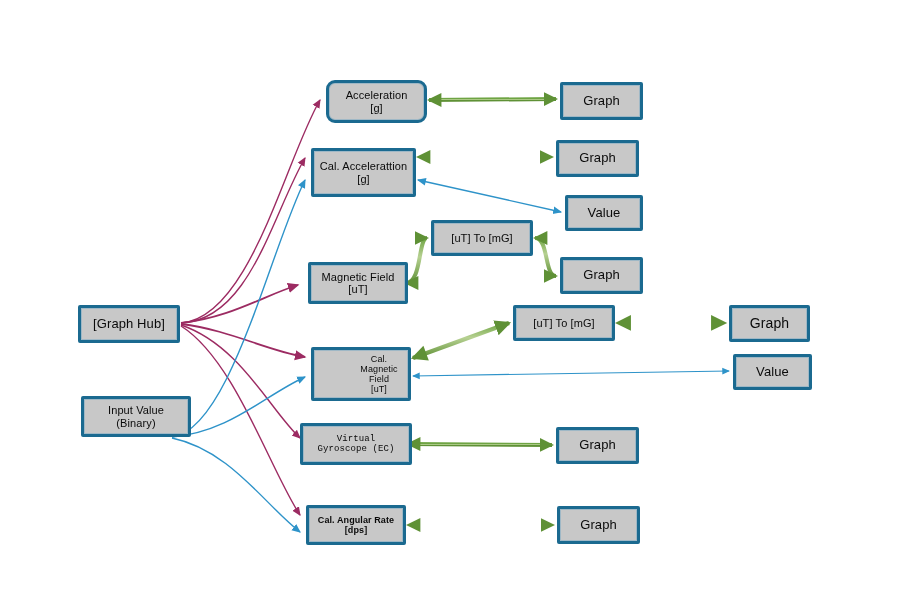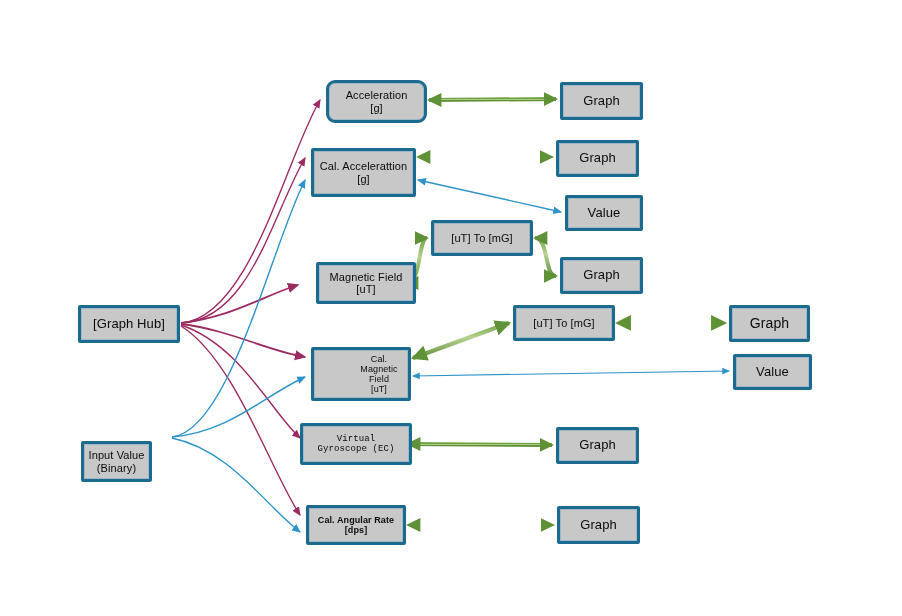--- a/index.html
+++ b/index.html
@@ -102,30 +102,30 @@
         <path d="M617,323 L725,323" fill="none" stroke="url(#grad-green)" stroke-width="4.5" stroke-linecap="butt" marker-start="url(#ah-green-start)" marker-end="url(#ah-green-end)"></path>
         <path d="M413,376 L729,371" fill="none" stroke="#2e93c9" stroke-width="1.2" stroke-linecap="butt" marker-start="url(#ah-blue-start)" marker-end="url(#ah-blue-end)"></path>
         <path d="M408,444 L552,445" fill="none" stroke="url(#grad-green)" stroke-width="4" stroke-linecap="butt" marker-start="url(#ah-green-start)" marker-end="url(#ah-green-end)"></path>
         <path d="M408,525 L553,525" fill="none" stroke="url(#grad-green)" stroke-width="4" stroke-linecap="butt" marker-start="url(#ah-green-start)" marker-end="url(#ah-green-end)"></path>
       </g>
   </svg>
   <div id="node-layer">
       <div class="node fs-lg" style="left: 78px; top: 305px; width: 102px; height: 38px;">
         <span class="lbl">[Graph Hub]</span>
       </div>
-      <div class="node fs-md" style="left: 81px; top: 441px; width: 71px; height: 41px;">
+      <div class="node fs-md" style="left: 81px; top: 396px; width: 110px; height: 41px;">
         <span class="lbl">Input Value<br>(Binary)</span>
       </div>
       <div class="node fs-md" style="left: 326px; top: 80px; width: 101px; height: 43px; border-radius: 9px;">
         <span class="lbl">Acceleration<br>[g]</span>
       </div>
       <div class="node fs-md" style="left: 311px; top: 148px; width: 105px; height: 49px;">
         <span class="lbl">Cal. Accelerattion<br>[g]</span>
       </div>
-      <div class="node fs-md" style="left: 316px; top: 262px; width: 100px; height: 42px;">
+      <div class="node fs-md" style="left: 308px; top: 262px; width: 100px; height: 42px;">
         <span class="lbl">Magnetic Field<br>[uT]</span>
       </div>
       <div class="node fs-sm" style="left: 311px; top: 347px; width: 100px; height: 54px; padding-left: 36px;">
         <span class="lbl">Cal. Magnetic Field<br>[uT]</span>
       </div>
       <div class="node fs-sm" style="left: 300px; top: 423px; width: 112px; height: 42px; font-family: Liberation Mono, monospace;">
         <span class="lbl">Virtual<br>Gyroscope (EC)</span>
       </div>
       <div class="node fs-sm" style="left: 306px; top: 505px; width: 100px; height: 40px; font-weight: bold;">
         <span class="lbl">Cal. Angular Rate<br>[dps]</span>

